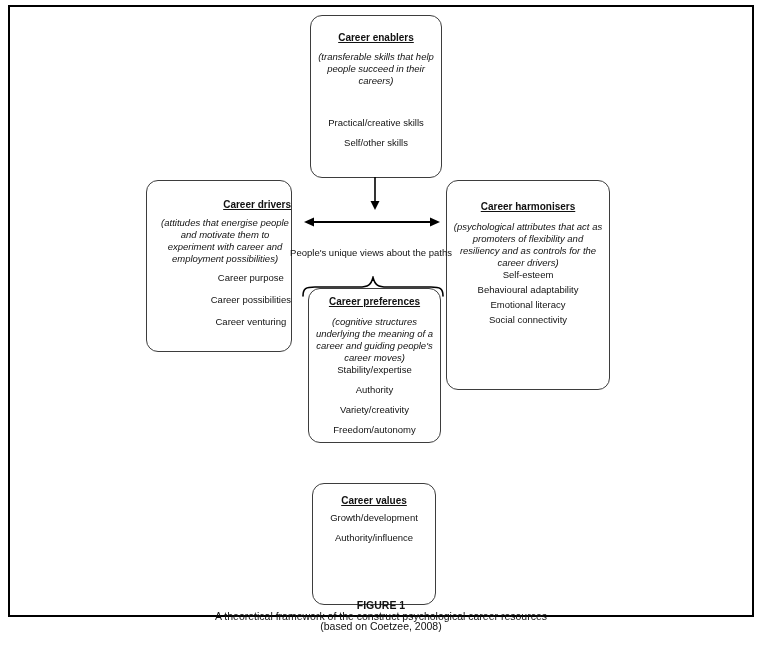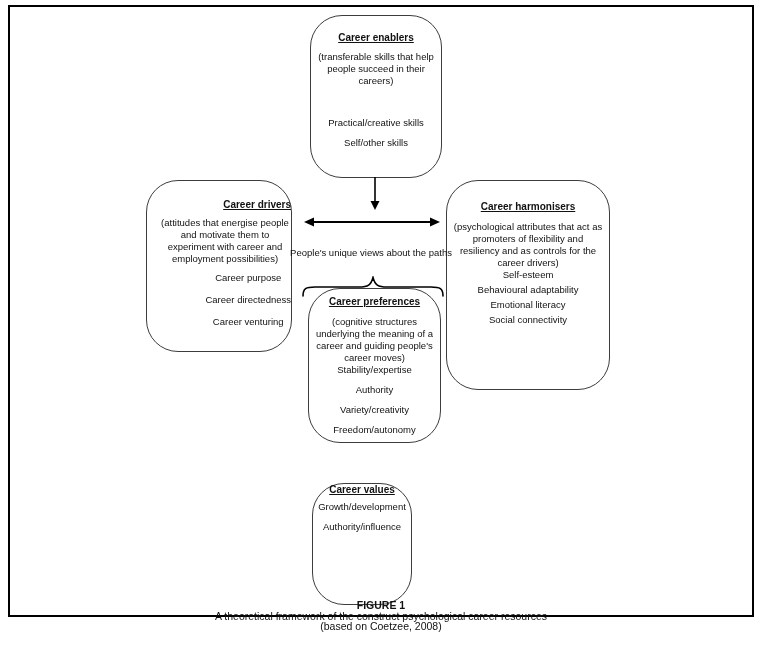--- a/index.html
+++ b/index.html
@@ -6,45 +6,45 @@
   .page {
     position:relative; width:762px; height:662px; background:#ffffff;
     font-family:"Liberation Sans", sans-serif; color:#111111; overflow:hidden;
   }
   .frame {
     position:absolute; left:8px; top:5px; width:746px; height:612px;
     border:2px solid #000000; box-sizing:border-box; background:#ffffff;
   }
   .box {
     position:absolute; box-sizing:border-box; background:#ffffff;
-    border:1px solid #3d3d3d; border-radius:32px;
+    border:1px solid #3d3d3d; border-radius:12px;
     display:flex; flex-direction:column; align-items:center; text-align:center;
   }
   .box-title { font-size:10px; font-weight:bold; text-decoration:underline; line-height:12px; }
-  .box-desc  { font-size:9.5px; line-height:12px; }
+  .box-desc  { font-style:italic; font-size:9.5px; line-height:12px; }
   .items { display:flex; flex-direction:column; }
   .box-item { font-size:9.5px; line-height:12px; }
 
   .box-enablers { left:310px; top:15px;  width:132px; height:163px; padding-top:16px; }
   .box-enablers .box-desc { width:116px; margin-top:7px; }
   .box-enablers .items { margin-top:30px; gap:8px; }
 
   .box-drivers { left:146px; top:180px; width:146px; height:172px; padding-top:18px;align-items:flex-end; }
   .box-drivers .box-desc { width:132px; margin-top:6px; }
   .box-drivers .items { margin-top:7px; gap:10px; }
 
   .box-harmonisers { left:446px; top:180px; width:164px; height:210px; padding-top:20px; }
   .box-harmonisers .box-desc { width:150px; margin-top:8px; }
   .box-harmonisers .items { gap:3px; }
 
   .box-preferences { left:308px; top:288px; width:133px; height:155px; padding-top:7px; }
   .box-preferences .box-desc { width:124px; margin-top:8px; }
   .box-preferences .items { gap:8px; }
 
-  .box-values { left:312px; top:483px; width:100px; height:122px; }
+  .box-values { left:312px; top:483px; width:124px; height:122px; padding-top:11px; }
   .box-values .box-desc { width:104px; margin-top:6px; }
   .box-values .items { margin-top:5px; gap:8px; }
 
   .arrow-down { position:absolute; left:368px; top:177px; }
   .arrow-lr   { position:absolute; left:304px; top:216px; }
   .brace      { position:absolute; left:302px; top:276px; }
 
   .center-note {
     position:absolute; left:286px; top:245px; width:170px;
     text-align:center; font-size:9.5px; line-height:16px;
@@ -68,21 +68,21 @@
       <div class="box-item">Practical/creative skills</div>
       <div class="box-item">Self/other skills</div>
     </div>
   </div>
 
   <div class="box box-drivers">
     <div class="box-title">Career drivers</div>
     <div class="box-desc">(attitudes that energise people and motivate them to experiment with career and employment possibilities)</div>
     <div class="items">
       <div class="box-item">Career purpose</div>
-      <div class="box-item">Career directedness</div>
+      <div class="box-item">Career possibilities</div>
       <div class="box-item">Career venturing</div>
     </div>
   </div>
 
   <div class="box box-harmonisers">
     <div class="box-title">Career harmonisers</div>
     <div class="box-desc">(psychological attributes that act as promoters of flexibility and resiliency and as controls for the career drivers)</div>
     <div class="items">
       <div class="box-item">Self-esteem</div>
       <div class="box-item">Behavioural adaptability</div>

